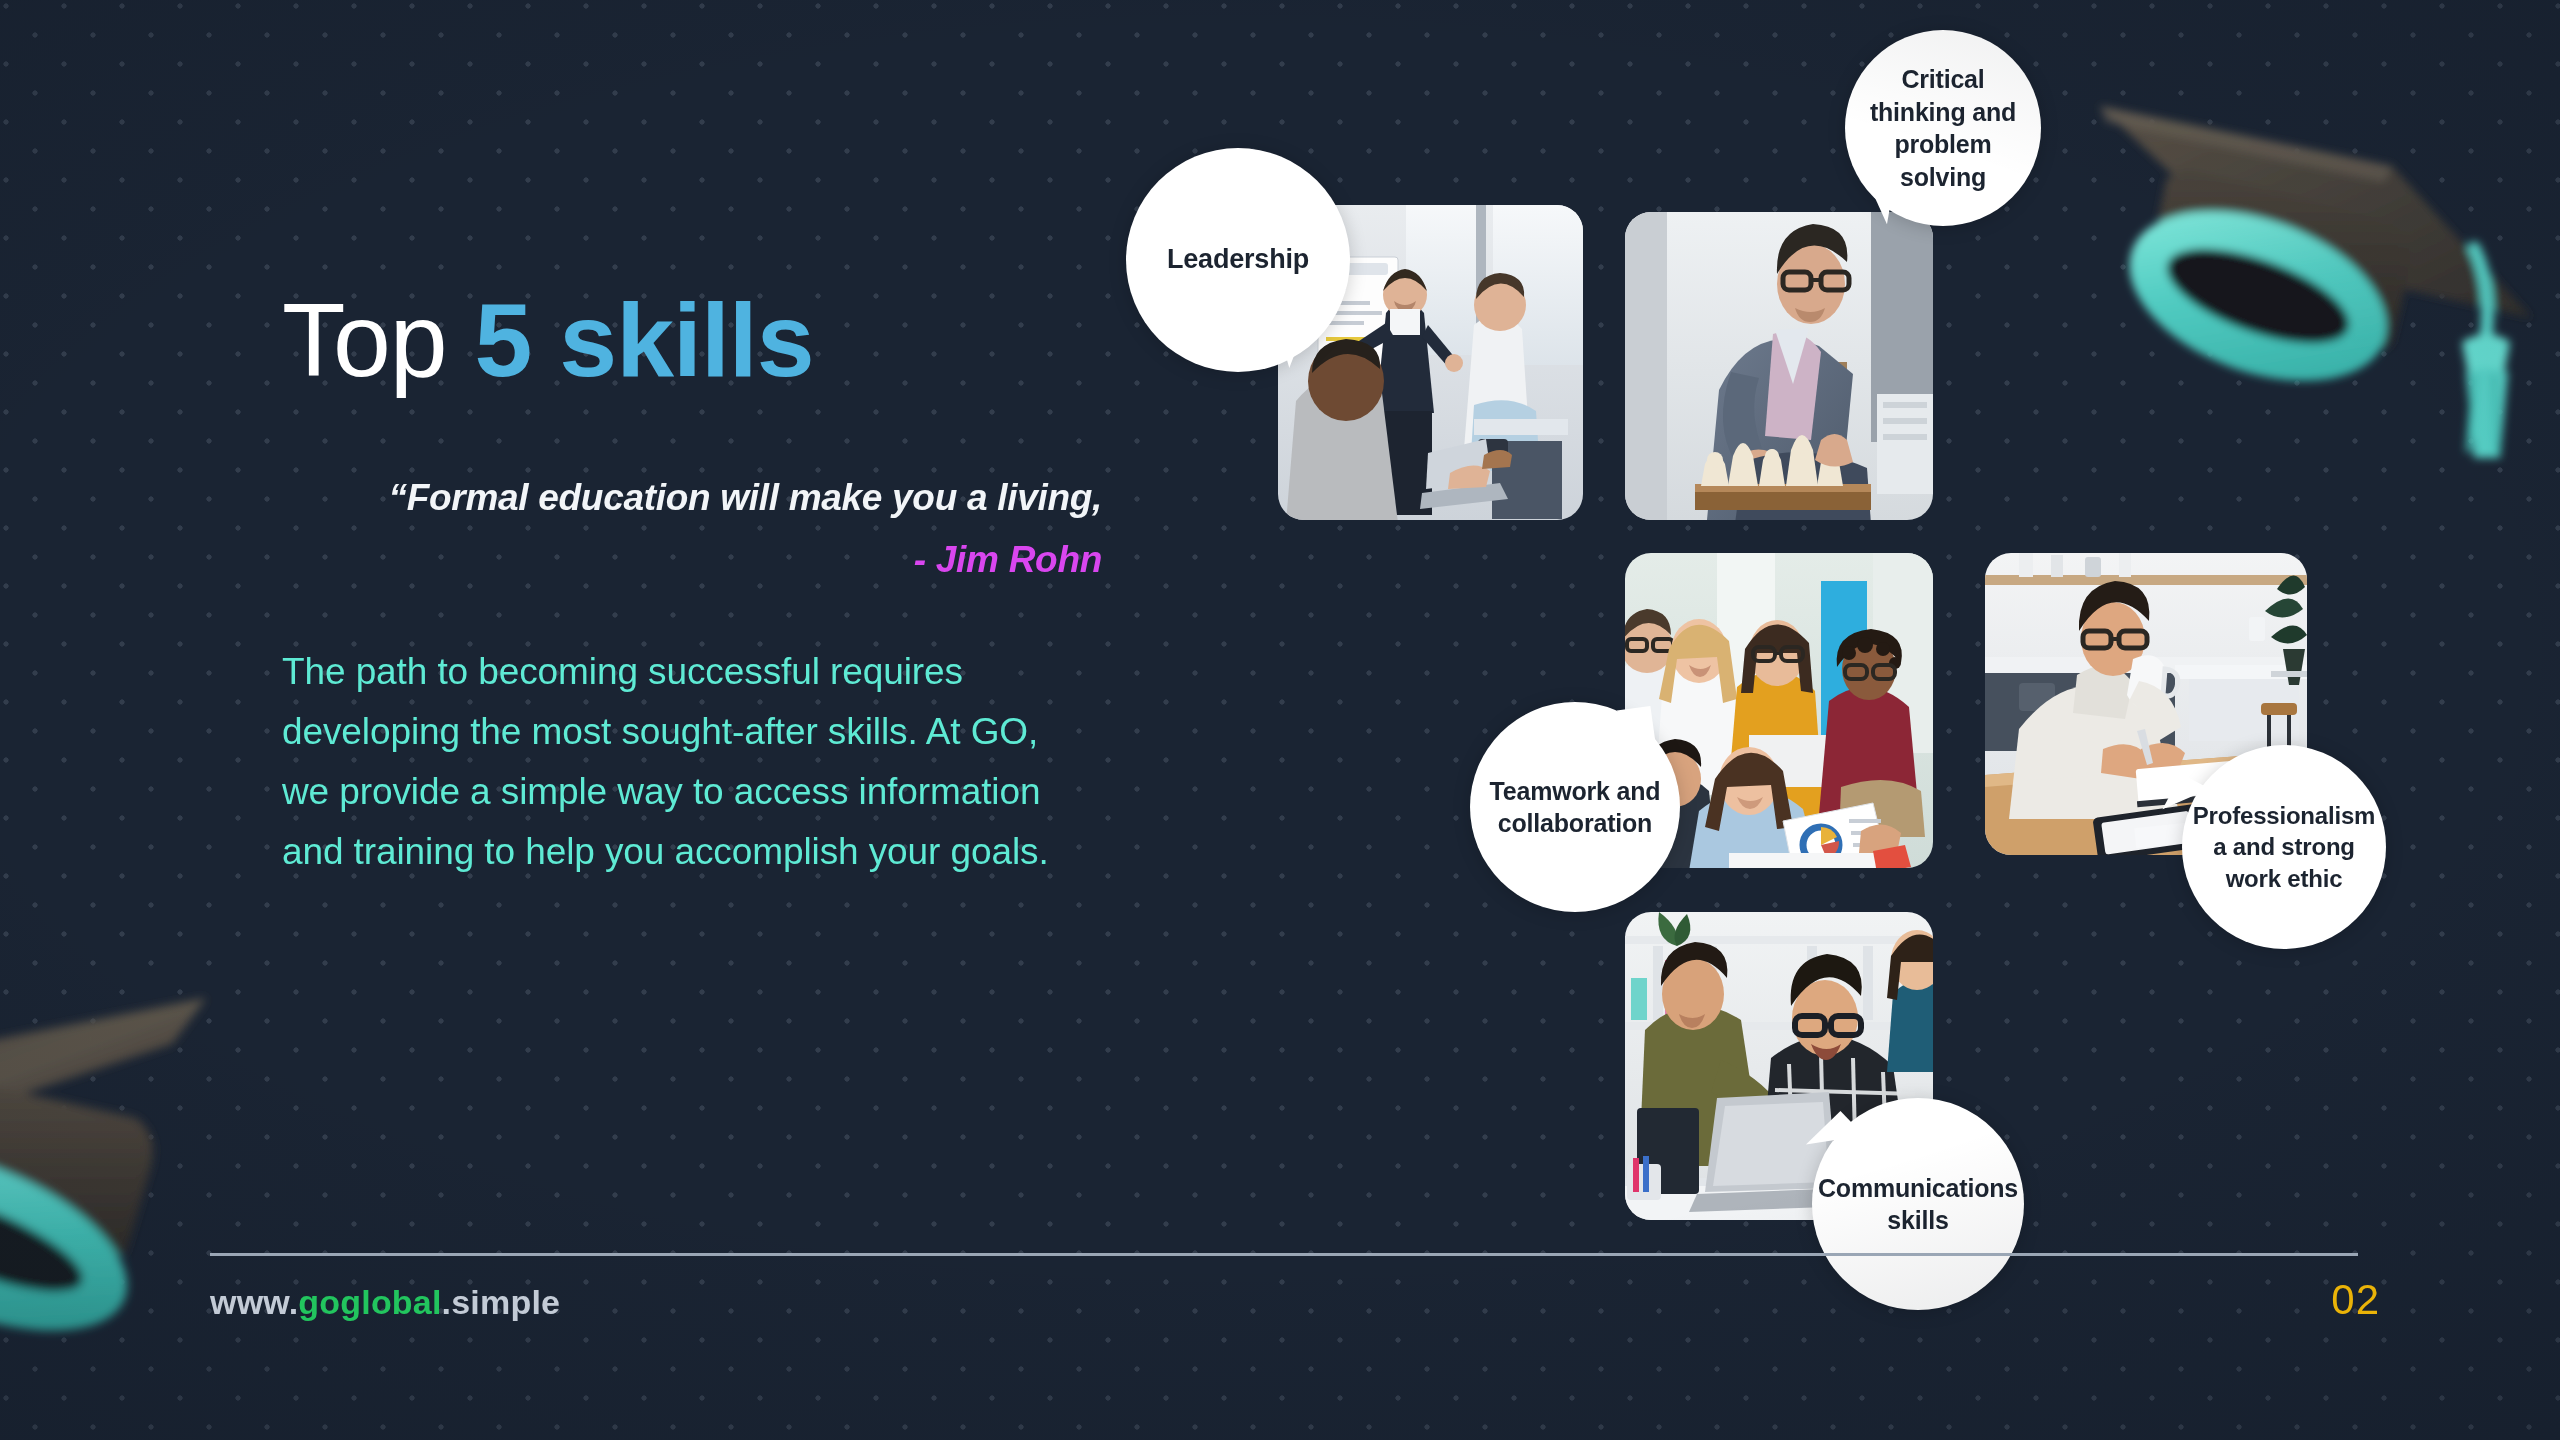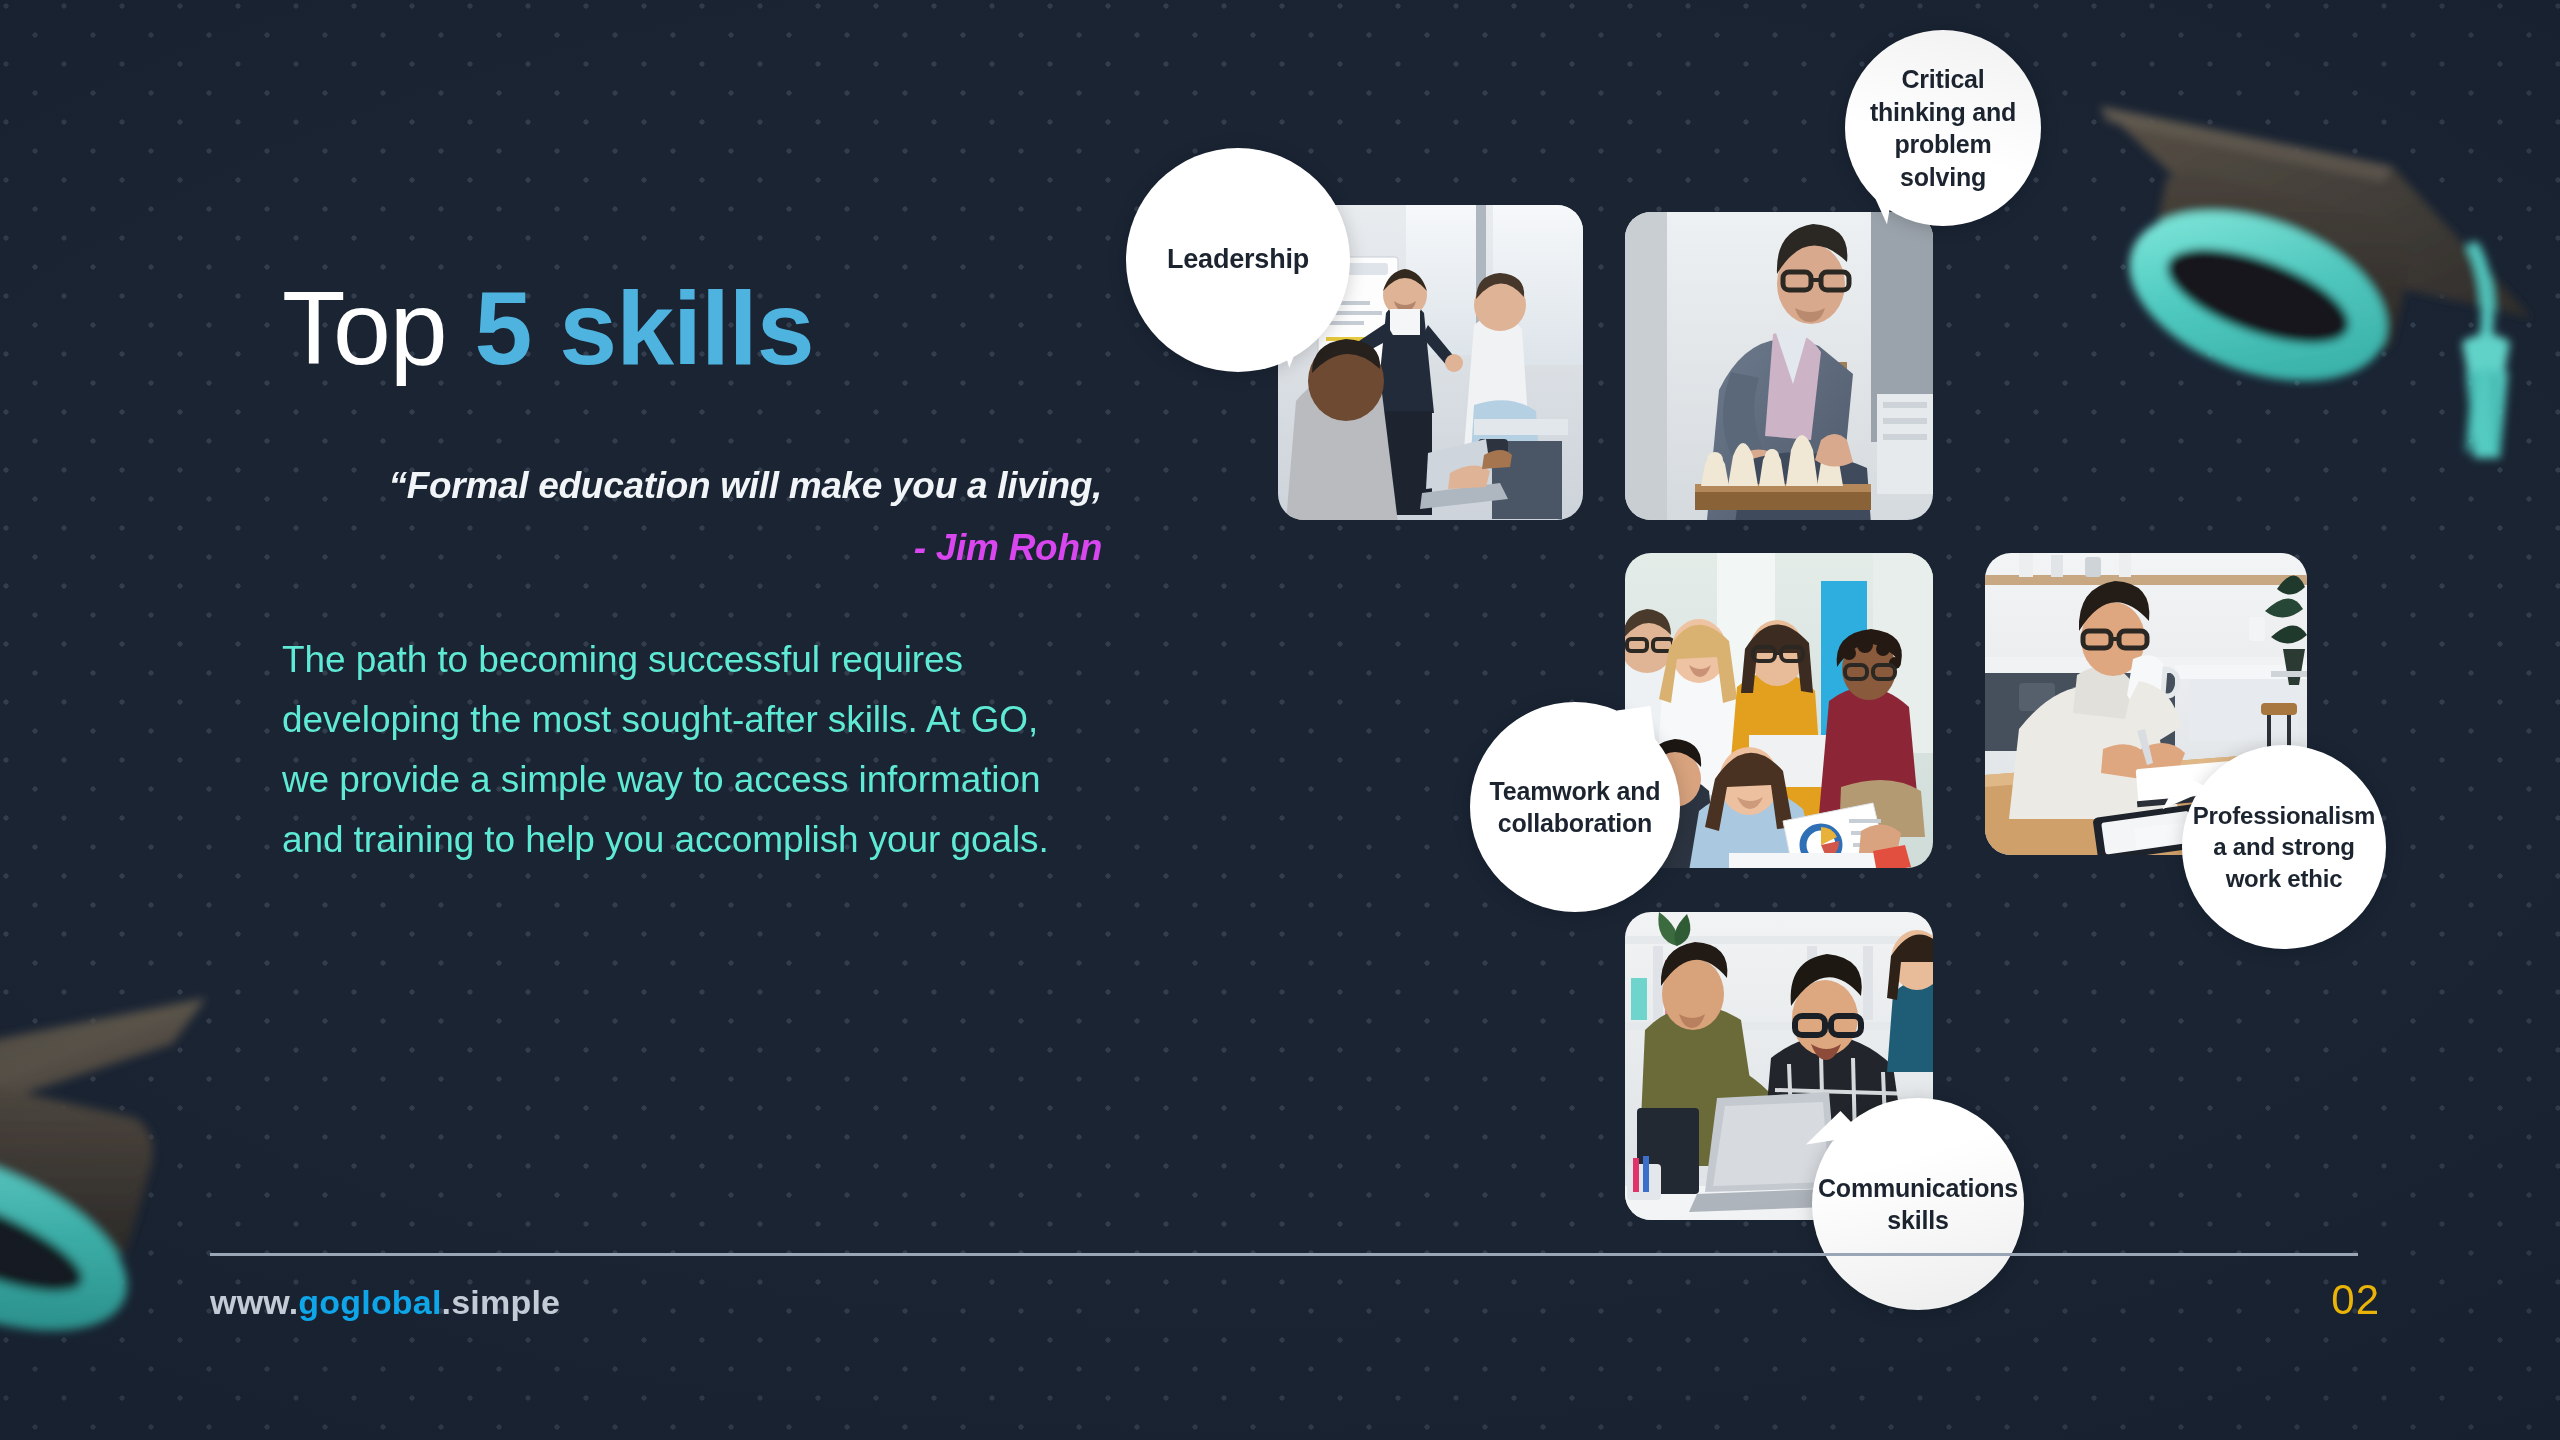--- a/index.html
+++ b/index.html
@@ -28,21 +28,21 @@
   }
   #vignette {
     position:absolute; inset:0;
     background:radial-gradient(ellipse 140% 120% at 48% 45%, rgba(28,40,58,0.0) 35%, rgba(10,16,26,0.55) 100%);
     pointer-events:none;
   }
 
   
   #left-col {
     position:absolute;
-    left:282px; top:268px;
+    left:282px; top:280px;
     width:820px;
   }
   #page-title {
     font-size:104px;
     line-height:1.17;
     font-weight:400;
     color:#ffffff;
     letter-spacing:-1px;
     white-space:nowrap;
   }
@@ -87,21 +87,21 @@
     background:#9aa6b5;
   }
   #footer-url {
     position:absolute;
     left:210px; top:1283px;
     font-size:34px;
     font-weight:700;
     letter-spacing:0.2px;
     color:#c3cbd6;
   }
-  #footer-url .brand { color:#0ea5e9; }
+  #footer-url .brand { color:#22c55e; }
   #page-number {
     position:absolute;
     right:180px; top:1276px;
     font-size:42px;
     font-weight:400;
     color:#eab308;
     letter-spacing:1px;
   }
 
   

